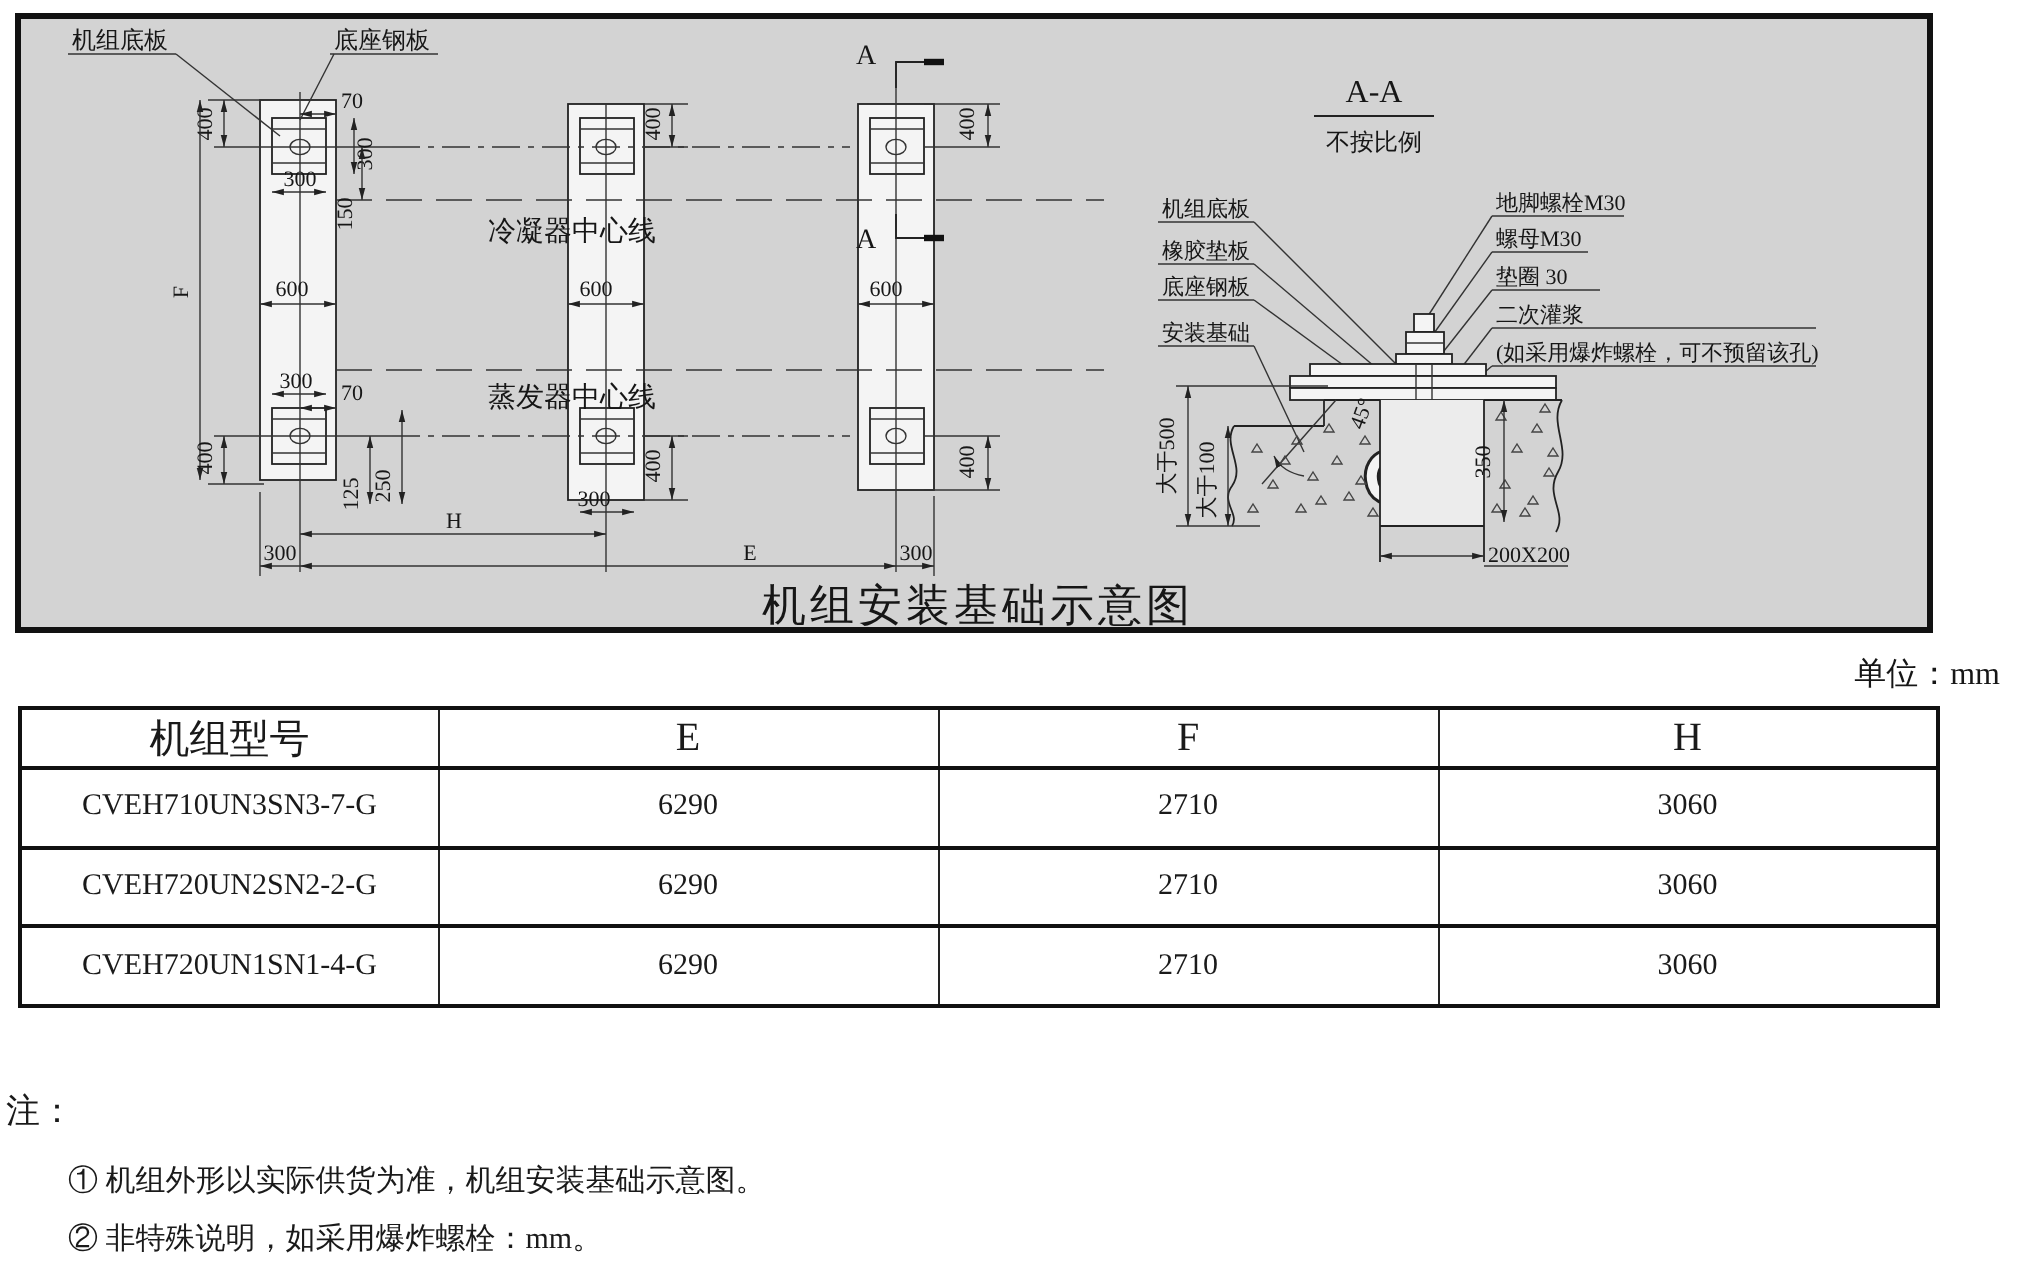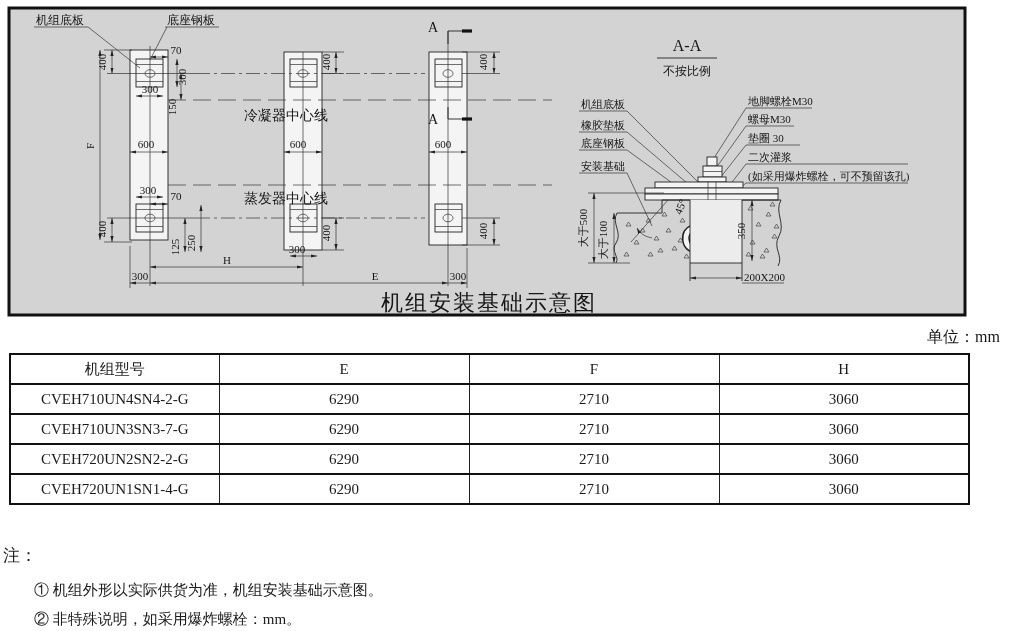--- a/index.html
+++ b/index.html
@@ -12,21 +12,21 @@
   .thick{stroke:#111;stroke-width:3.2;fill:none;}
   .white{fill:#f4f4f4;}
   .dim{font-size:11px;}
   .lbl{font-size:12px;}
   .lbl11{font-size:11px;}
   .cjk14{font-size:14px;}
   .mid{text-anchor:middle;}
   .end{text-anchor:end;}
   #dim-table{position:absolute;left:9px;top:353px;width:959px;height:151px;border-collapse:collapse;table-layout:fixed;background:#fff;}
   #dim-table th,#dim-table td{border-top:2px solid #111;border-bottom:2px solid #111;border-left:1px solid #222;border-right:1px solid #222;text-align:center;font-size:15px;font-weight:normal;padding:0;height:28px;}
-  #dim-table th{font-size:15px;}
+  #dim-table th{font-size:20px;}
   #dim-table{border:2px solid #111;}
   .txt{position:absolute;white-space:nowrap;}
   #sec-heading{left:4px;top:513px;font-size:18px;letter-spacing:1px;}
   #notes-label{left:3px;top:544px;font-size:17px;}
   #note-1{left:34px;top:581px;font-size:15px;}
   #note-2{left:34px;top:610px;font-size:15px;}
 </style>
 </head>
 <body>
 
@@ -302,26 +302,20 @@
   <thead>
     <tr>
       <th>机组型号</th>
       <th>E</th>
       <th>F</th>
       <th>H</th>
     </tr>
   </thead>
   <tbody>
     <tr>
-      <td>CVEH710UN4SN4-2-G</td>
-      <td>6290</td>
-      <td>2710</td>
-      <td>3060</td>
-    </tr>
-    <tr>
       <td>CVEH710UN3SN3-7-G</td>
       <td>6290</td>
       <td>2710</td>
       <td>3060</td>
     </tr>
     <tr>
       <td>CVEH720UN2SN2-2-G</td>
       <td>6290</td>
       <td>2710</td>
       <td>3060</td>

